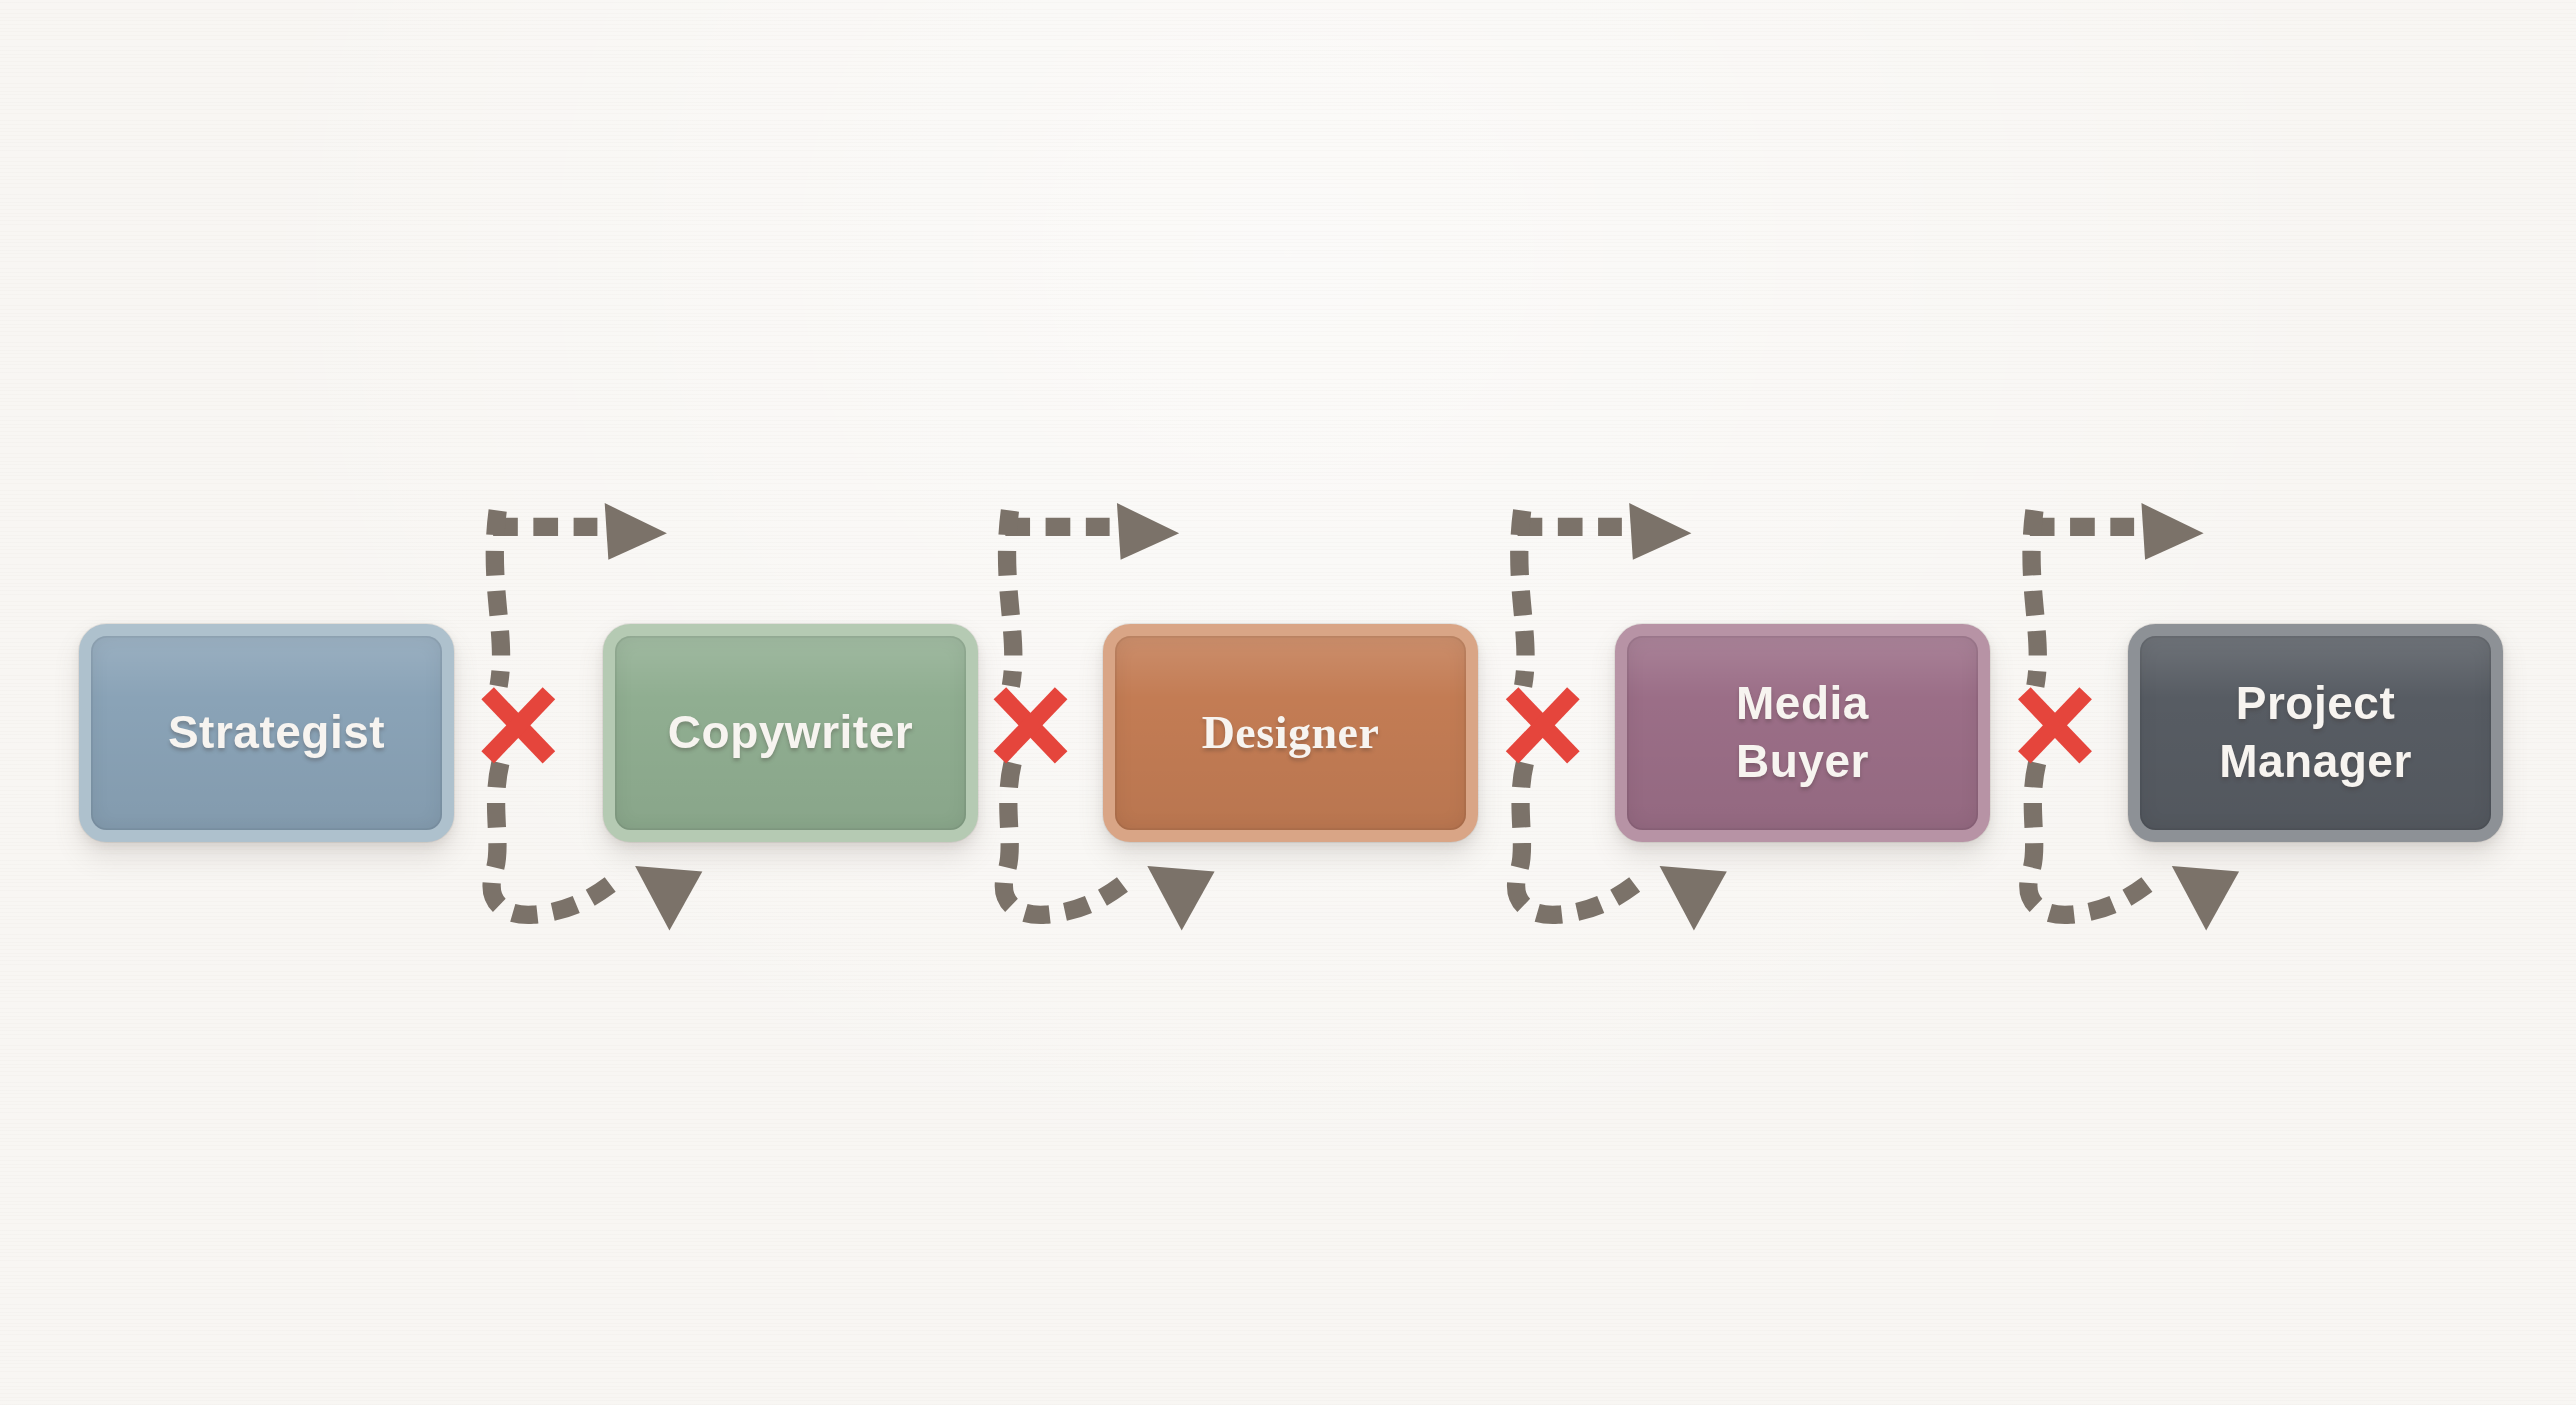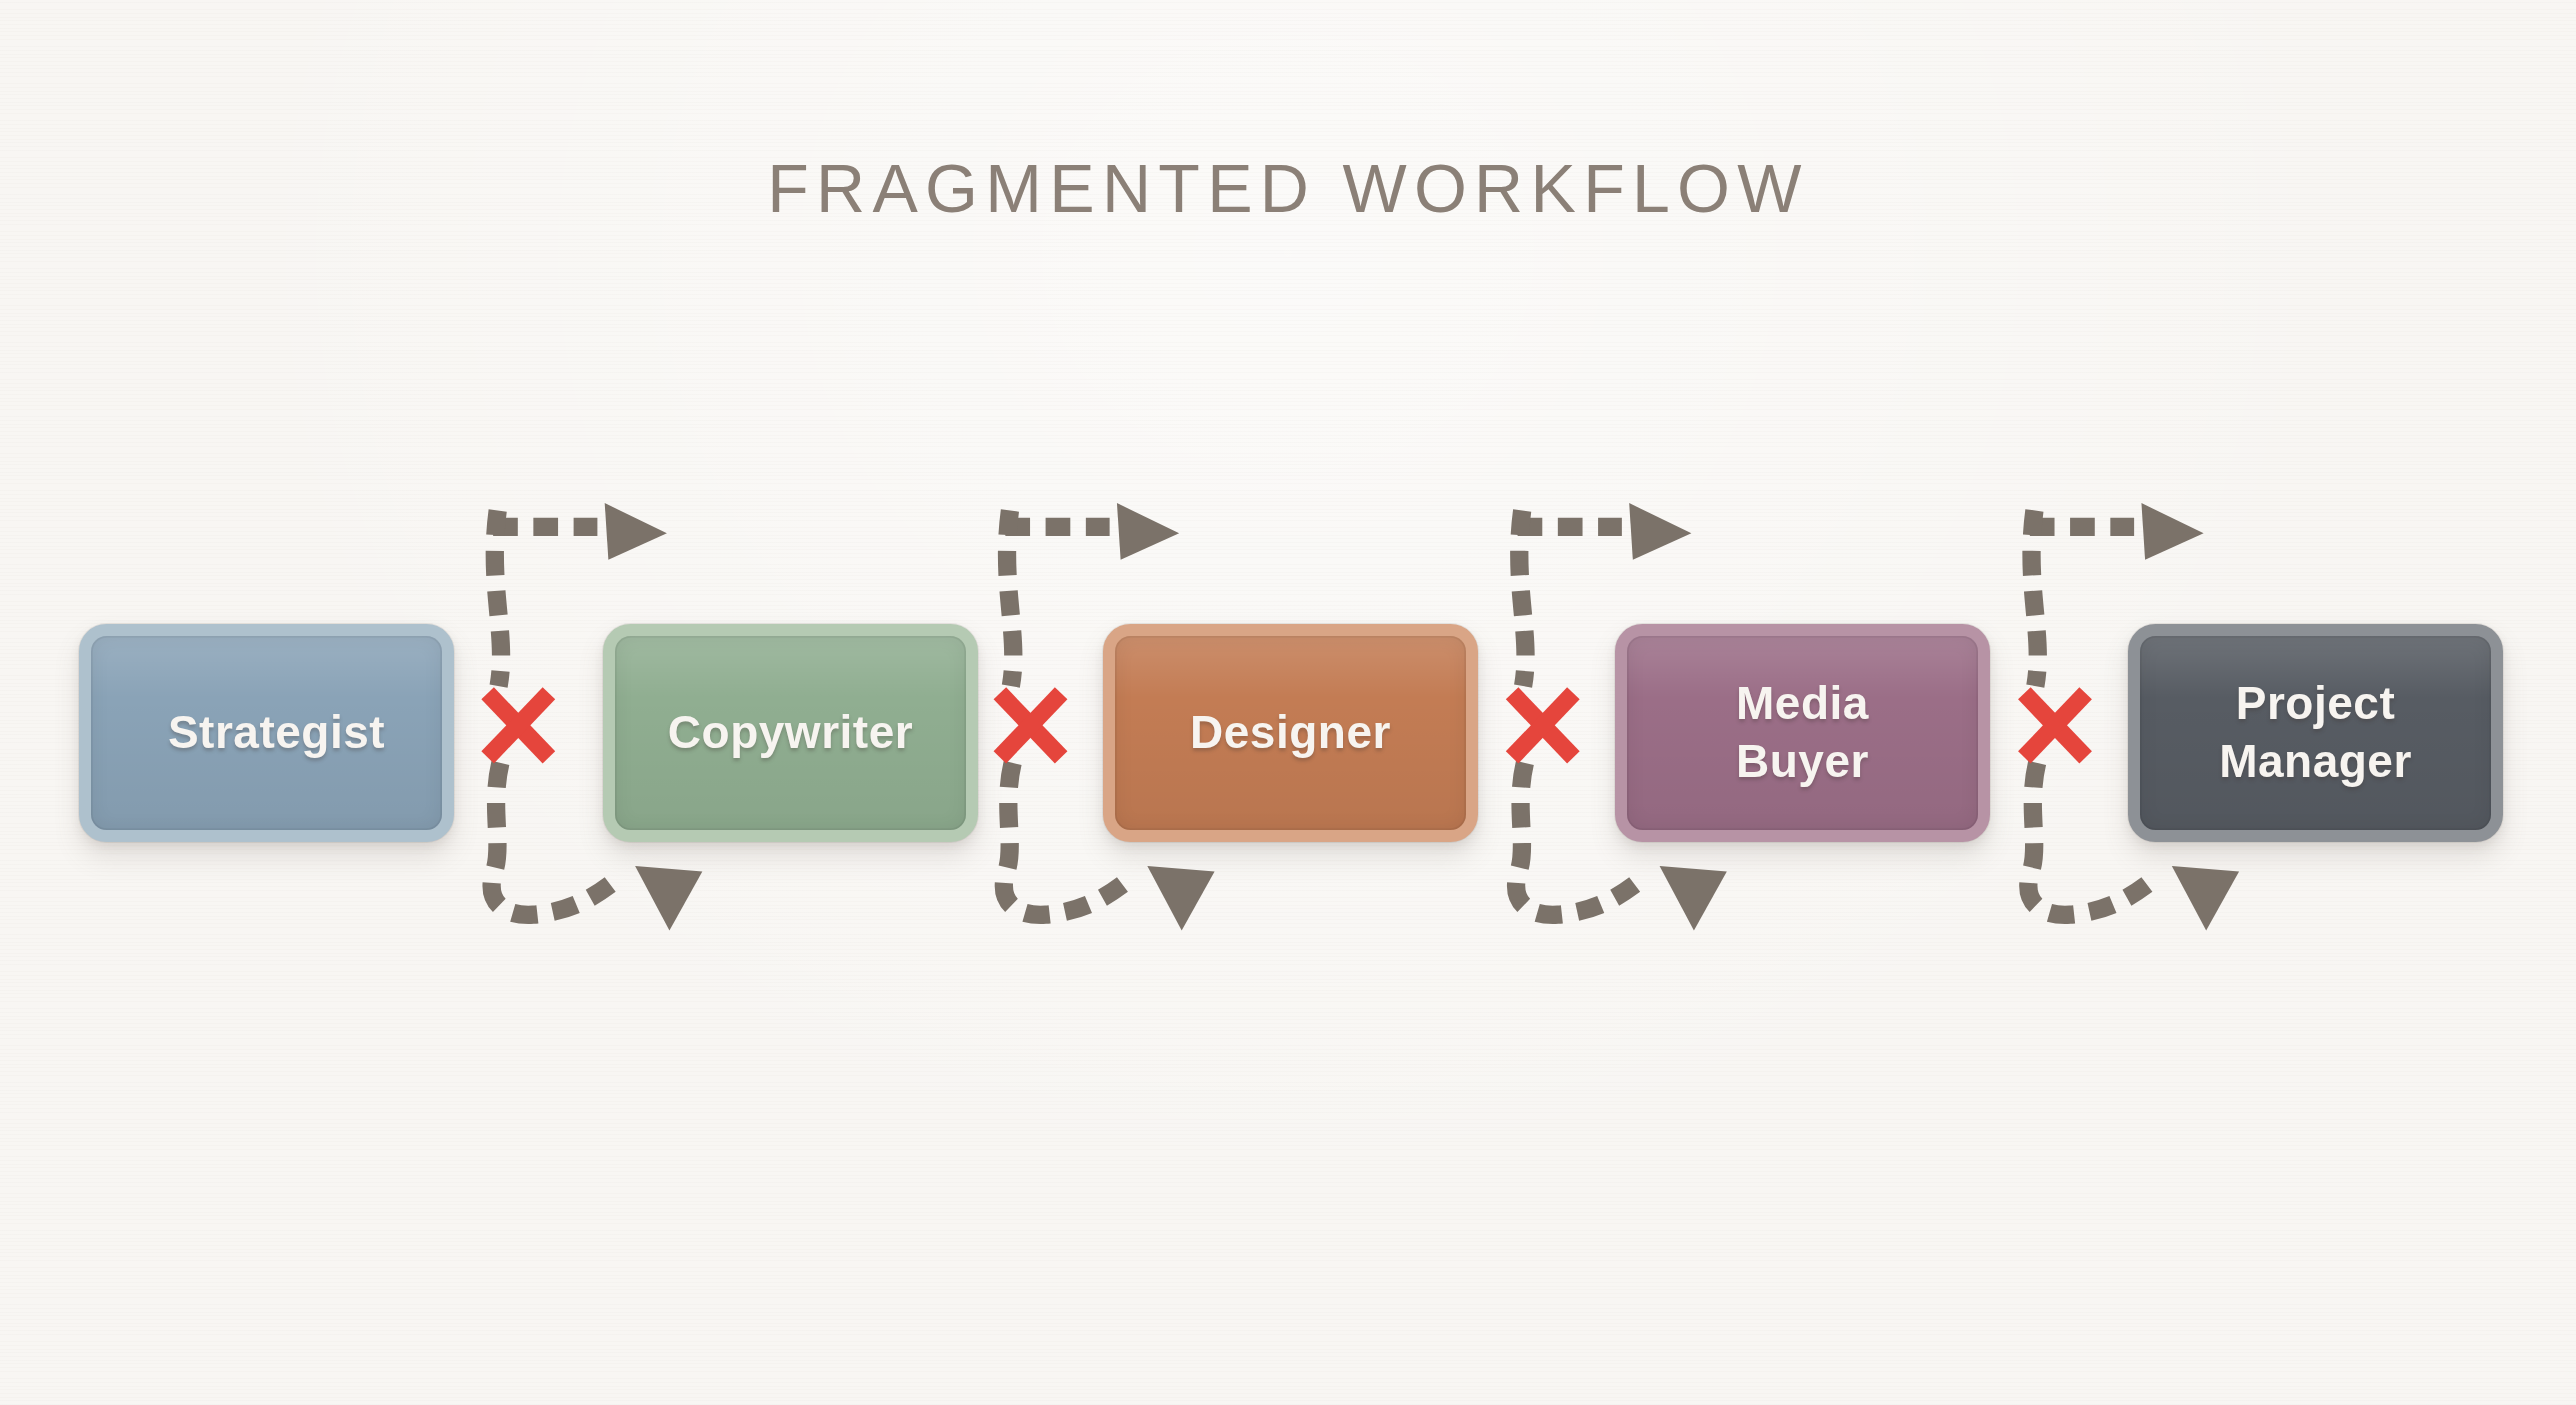--- a/index.html
+++ b/index.html
@@ -54,21 +54,21 @@
   .node::before {
     content: "";
     position: absolute; inset: 0;
     border-radius: 15.6px;
     background: linear-gradient(180deg, rgba(255,255,255,0.14), rgba(255,255,255,0) 32%, rgba(0,0,0,0.05));
     box-shadow: inset 0 0 0 1.8px rgba(0,0,0,0.05), inset 0 0 20px rgba(0,0,0,0.07);
     pointer-events: none;
   }
   .node-1 { left: 79px; padding-left: 20px; }
   .node-2 { left: 591px; margin-left: 12px; }
-  .node-3 { left: 1103px; }
+  .node-3 { left: 1103px; font-family: Liberation Serif, serif; }
   .node-4 { left: 1615px; }
   .node-5 { left: 2128px; }
 
   .node-label {
     position: relative;
     z-index: 1;
     font-size: 46px;
     line-height: 1.26;
     font-weight: 700;
     letter-spacing: 0.5px;
@@ -98,21 +98,20 @@
     stroke: var(--x-mark, #e5453c);
     stroke-width: 19px;
     stroke-linecap: butt;
   }
 </style>
 </head>
 <body>
 
 <div class="canvas">
 
-  <h1 class="title">FRAGMENTED WORKFLOW</h1>
 
   <div class="node node-1" style="--fill: #8aa3b7; --border: #aec1cd;">
     <span class="node-label">Strategist</span>
   </div>
   <div class="node node-2" style="--fill: #90ae91; --border: #b5cab3;">
     <span class="node-label">Copywriter</span>
   </div>
   <div class="node node-3" style="--fill: #c37c54; --border: #d9a586;">
     <span class="node-label">Designer</span>
   </div>

